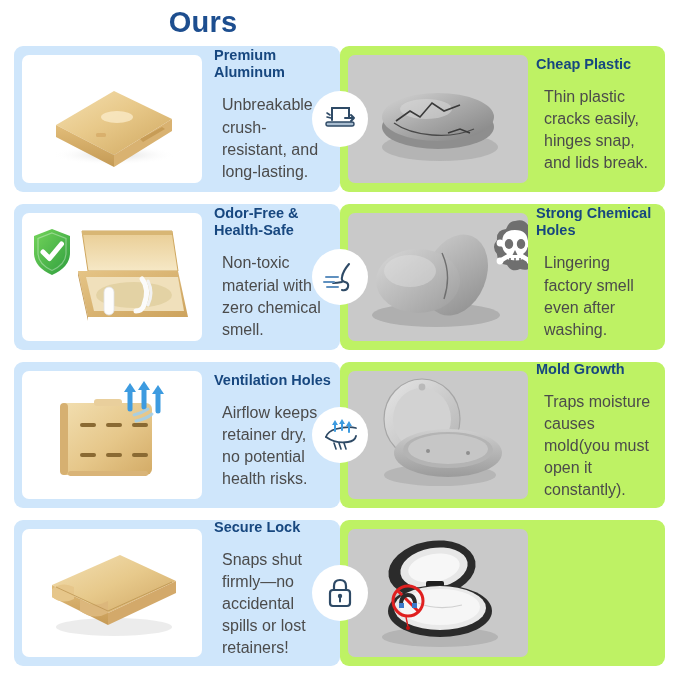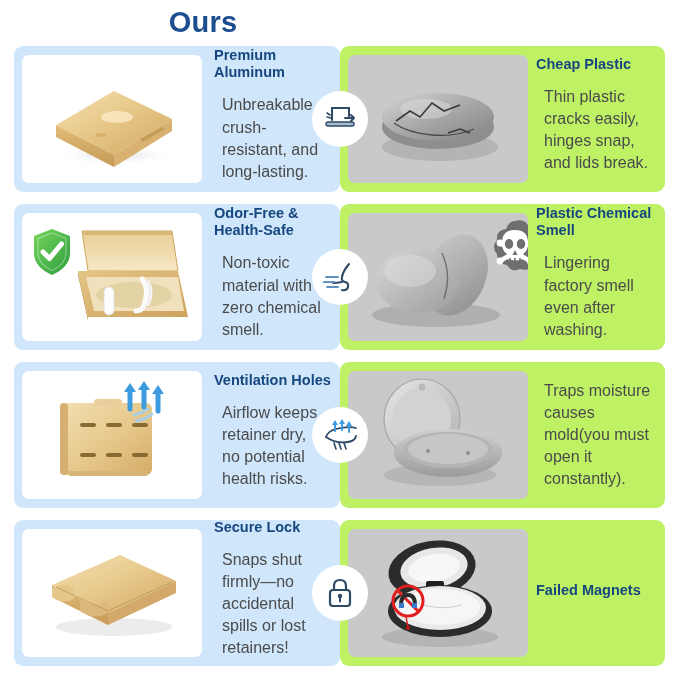--- a/index.html
+++ b/index.html
@@ -205,21 +205,21 @@
           <circle cx="16" cy="26" r="3.4" fill="#ffffff"></circle>
             <circle cx="46" cy="44" r="3.4" fill="#ffffff"></circle>
           <path d="M31 13 q13 0 13 13 q0 8 -5 11 l0 5 q-8 3 -16 0 l0 -5 q-5 -3 -5 -11 q0 -13 13 -13 Z" fill="#ffffff"></path>
           <ellipse cx="25" cy="27" rx="4.2" ry="5" fill="#6f6f6f"></ellipse>
           <ellipse cx="37" cy="27" rx="4.2" ry="5" fill="#6f6f6f"></ellipse>
           <path d="M31 33 l-2.5 5 h5 Z" fill="#6f6f6f"></path>
           <path d="M26 41 v4 M31 41 v4.5 M36 41 v4" stroke="#6f6f6f" stroke-width="1.6"></path>
         </svg>
       </div>
       <div class="txt txt-others">
-        <p class="t-title">Plastic Chemical Smell</p>
+        <p class="t-title">Strong Chemical Holes</p>
         <p class="t-desc">Lingering factory smell even after washing.</p>
       </div>
     </div>
 
     <div class="connector">
       <svg width="36" height="32" viewBox="0 0 36 32">
         <path d="M27 3 q-6 7 -7 13 q-1 4 3 5 q4 1 3 5 q-1 4 -6 3" fill="none" stroke="#2e4a66" stroke-width="2.1" stroke-linecap="round"></path>
         <path d="M20 21 q-5 1 -9 1" fill="none" stroke="#2e4a66" stroke-width="1.8" stroke-linecap="round"></path>
         <path d="M4 16 h12" stroke="#5f90bf" stroke-width="2" stroke-linecap="round"></path>
         <path d="M2 21 h10" stroke="#5f90bf" stroke-width="2" stroke-linecap="round"></path>
@@ -291,20 +291,21 @@
           <ellipse cx="74" cy="48" rx="29" ry="31" fill="#d2d2d2"></ellipse>
           <ellipse cx="100" cy="82" rx="54" ry="24" fill="url(#gr3b)"></ellipse>
           <ellipse cx="100" cy="79" rx="45" ry="18" fill="#b4b4b4"></ellipse>
           <ellipse cx="100" cy="78" rx="40" ry="15" fill="#c6c6c6"></ellipse>
           <circle cx="80" cy="80" r="2" fill="#8f8f8f"></circle>
           <circle cx="120" cy="82" r="2" fill="#8f8f8f"></circle>
           <circle cx="74" cy="16" r="3.4" fill="#b9b9b9"></circle>
         </svg>
       </div>
       <div class="txt txt-others">
+        <p class="t-title">Mold Growth</p>
         <p class="t-desc">Traps moisture causes mold(you must open it constantly).</p>
       </div>
     </div>
 
     <div class="connector">
       <svg width="36" height="32" viewBox="0 0 36 32">
         <path d="M4 18 q10 7 22 5 q7 -1 8 -6" fill="none" stroke="#2e4a66" stroke-width="1.8" stroke-linecap="round"></path>
         <path d="M4 18 q2 -6 10 -8 q12 -3 20 -1" fill="none" stroke="#2e4a66" stroke-width="1.8" stroke-linecap="round"></path>
         <g stroke="#3d9be0" stroke-width="2" stroke-linecap="round" fill="none">
           <path d="M13 12 V4"></path>
@@ -381,21 +382,20 @@
             <path d="M6 6 L26 26" stroke="#e02020" stroke-width="3" stroke-linecap="round"></path>
             <path d="M9 20 q0 -10 7 -10 q7 0 7 10" fill="none" stroke="#2b2b2b" stroke-width="4"></path>
             <rect x="7" y="18" width="5" height="5" fill="#3a78c9"></rect>
             <rect x="20" y="18" width="5" height="5" fill="#3a78c9"></rect>
           </g>
           <path d="M58 88 L60 98" stroke="#e02020" stroke-width="1.4"></path>
           <circle cx="60" cy="99" r="2" fill="#c01010"></circle>
         </svg>
       </div>
       <div class="txt txt-others">
-        <p class="t-title">Failed Magnets</p>
       </div>
     </div>
 
     <div class="connector">
       <svg width="30" height="34" viewBox="0 0 30 34">
         <path d="M9 14 V10 q0 -6 6 -6 q6 0 6 6 v4" fill="none" stroke="#2e4a66" stroke-width="2.2" stroke-linecap="round"></path>
         <rect x="5" y="14" width="20" height="16" rx="3" fill="none" stroke="#2e4a66" stroke-width="2.2"></rect>
         <circle cx="15" cy="20" r="2.2" fill="#2e4a66"></circle>
         <path d="M15 22 V25.5" stroke="#2e4a66" stroke-width="2" stroke-linecap="round"></path>
       </svg>

